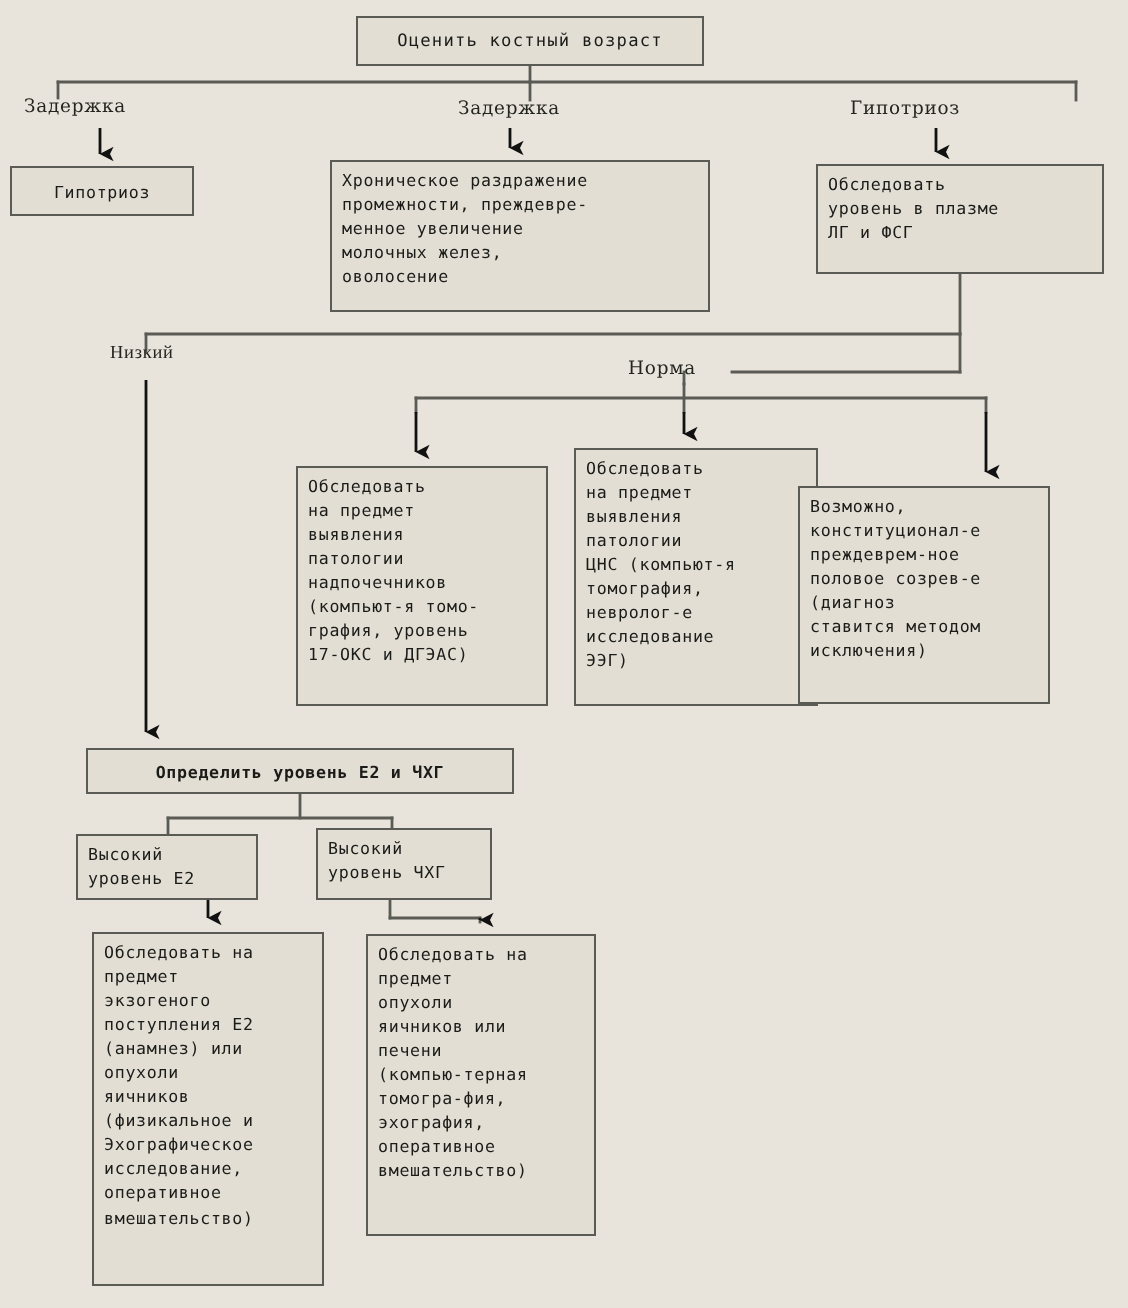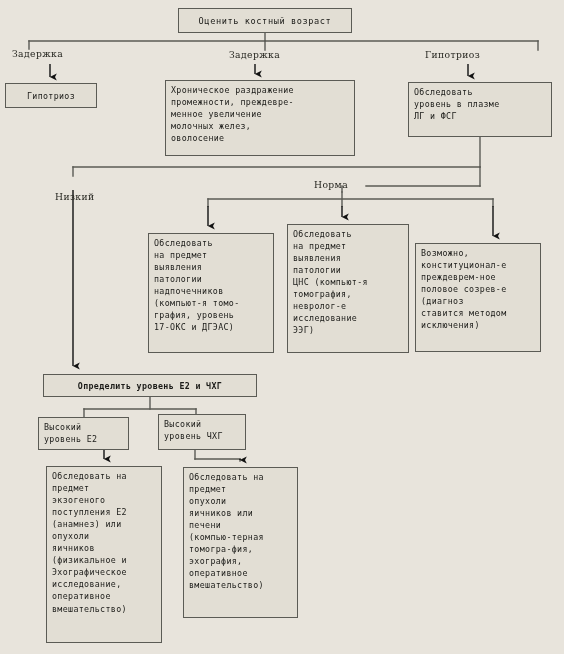--- a/index.html
+++ b/index.html
@@ -147,21 +147,21 @@
 менное увеличение
 молочных желез,
 оволосение</div>
 
   <div class="node center" style="left:5px; top:83px; width:92px; height:25px; display:flex; align-items:center; justify-content:center;">Гипотриоз</div>
 
   <div class="node" style="left:408px; top:82px; width:144px; height:55px;">Обследовать
 уровень в  плазме
 ЛГ и ФСГ</div>
 
-  <div class="edge-label" style="left:55px; top:191px;">Низкий</div>
+  <div class="edge-label" style="left:55px; top:171px;font-family:Liberation Serif, serif;">Низкий</div>
 
   <div class="edge-label" style="left:314px; top:179px;">Норма</div>
 
   <div class="node" style="left:148px; top:233px; width:126px; height:120px;">Обследовать
 на предмет
 выявления
 патологии
 надпочечников
 (компьют-я томо-
 графия, уровень
@@ -170,21 +170,21 @@
   <div class="node" style="left:287px; top:224px; width:122px; height:129px;">Обследовать
 на предмет
 выявления
 патологии
 ЦНС (компьют-я
 томография,
 невролог-е
 исследование
 ЭЭГ)</div>
 
-  <div class="node" style="left:415px; top:243px; width:126px; height:109px;">Возможно,
+  <div class="node" style="left:399px; top:243px; width:126px; height:109px;">Возможно,
 конституционал-е
 преждеврем-ное
 половое созрев-е
 (диагноз
 ставится методом
 исключения)</div>
 
   <div class="node center" style="left:43px; top:374px; width:214px; height:23px; display:flex; align-items:center; justify-content:center;font-weight:bold;">Определить уровень Е2 и ЧХГ</div>
 
   <div class="node" style="left:38px; top:417px; width:91px; height:33px;">Высокий

